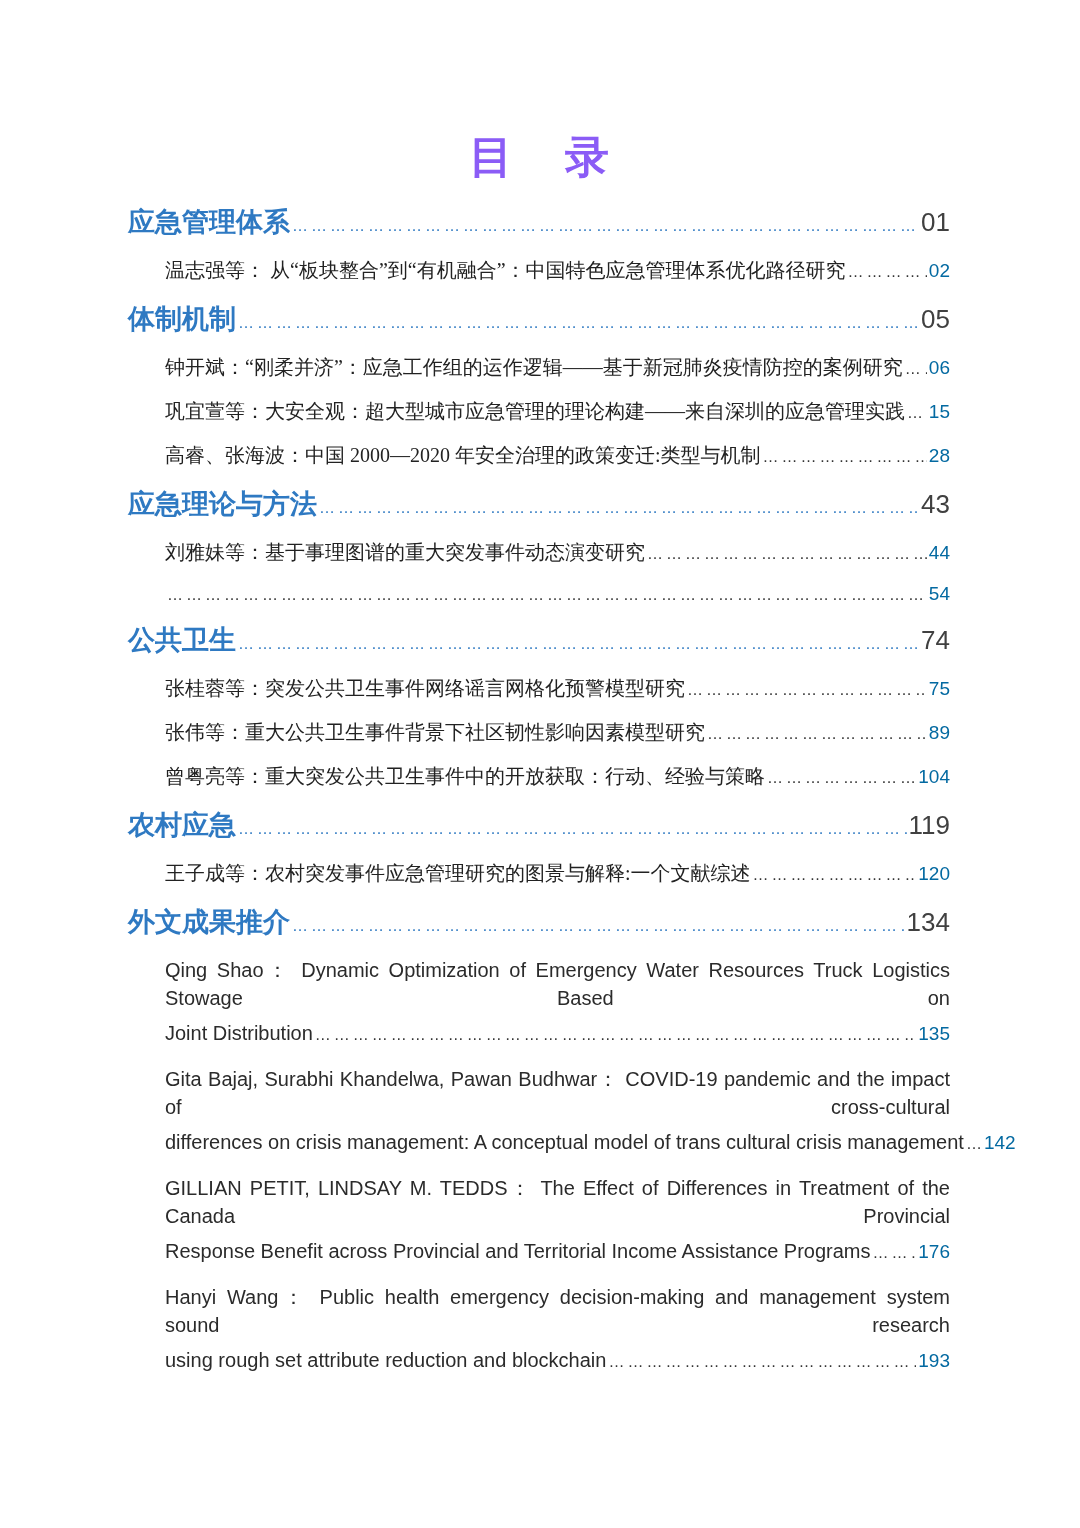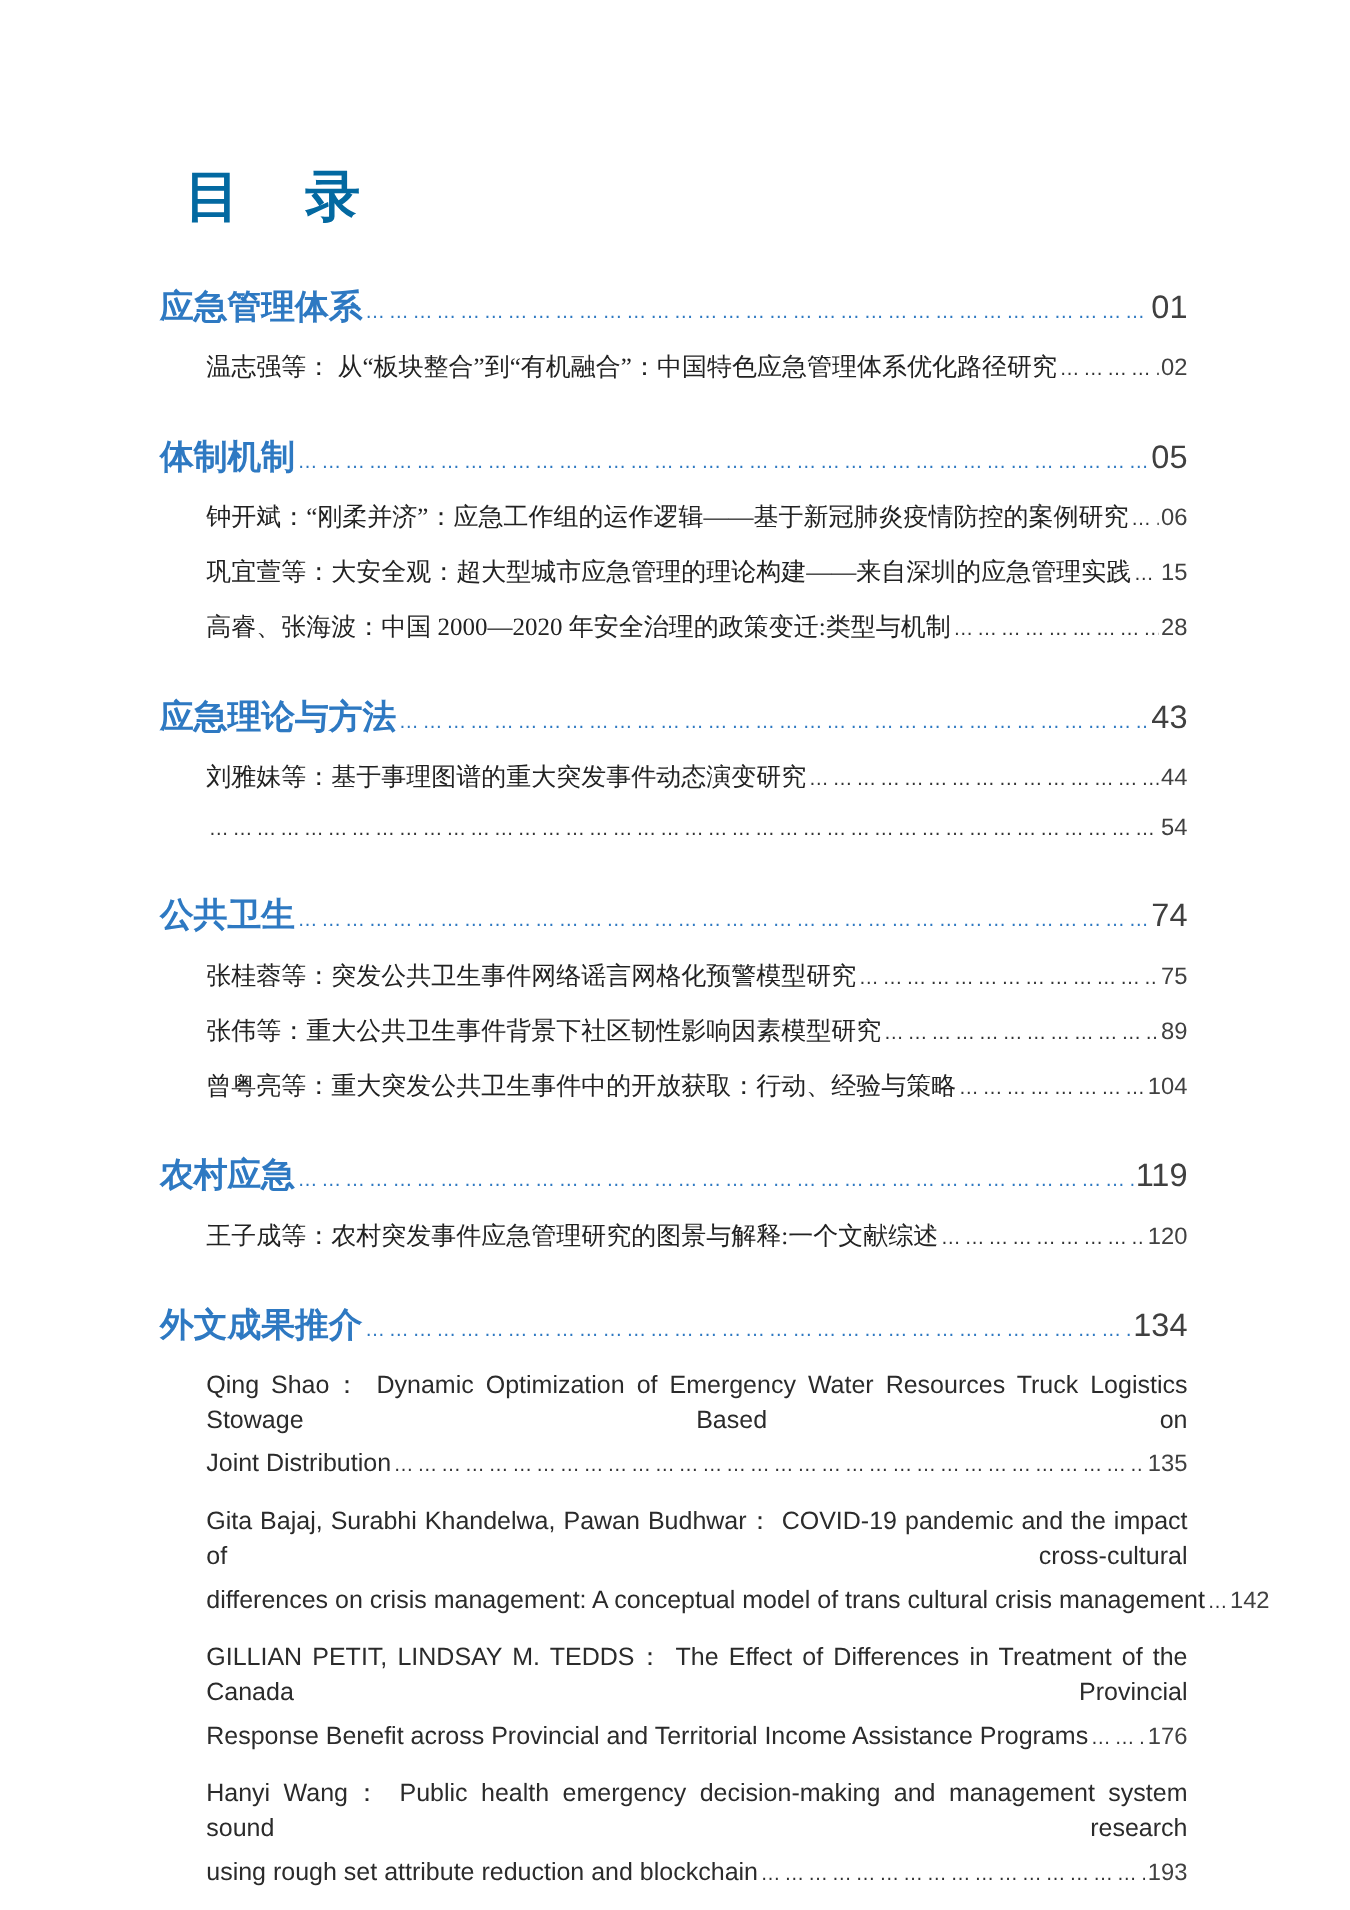--- a/index.html
+++ b/index.html
@@ -9,32 +9,33 @@
     font-family:"Liberation Sans", sans-serif;
     overflow:hidden;
     position:relative;
   }
   .page {
     width:1080px; height:1528px;
     padding:128px 130px 0 128px;
     background:#ffffff;
   }
   .toc-title {
+    text-align:center;
     font-size:44px;
     font-weight:bold;
-    color:#0369a1;
+    color:#8b5cf6;
     letter-spacing:20px;
     text-indent:20px; 
     font-family:"Liberation Sans", sans-serif;
     margin-bottom:14px;
   }
   .section-row {
     display:flex;
     align-items:baseline;
-    margin-top:40px;
+    margin-top:17px;
     color:#2e79c2;
   }
   .section-title {
     font-size:27px;
     font-weight:bold;
     white-space:nowrap;
     font-family:"Liberation Sans", sans-serif;
   }
   .section-page {
     font-size:26px;
@@ -62,21 +63,21 @@
     color:#222222;
   }
   .entry-text {
     font-size:20px;
     white-space:nowrap;
     font-family:"Liberation Serif", serif;
   }
   .entry-page {
     font-size:19px;
     white-space:nowrap;
-    color:#404040;
+    color:#0369a1;
   }
   .entry-row .leader, .entry-en .leader { color:#333333; }
   .entry-en {
     padding-left:37px;
     color:#2b2b2b;
     margin-top:14px;
   }
   .entry-en .line1 {
     font-size:20px;
     font-family:"Liberation Sans", sans-serif;

